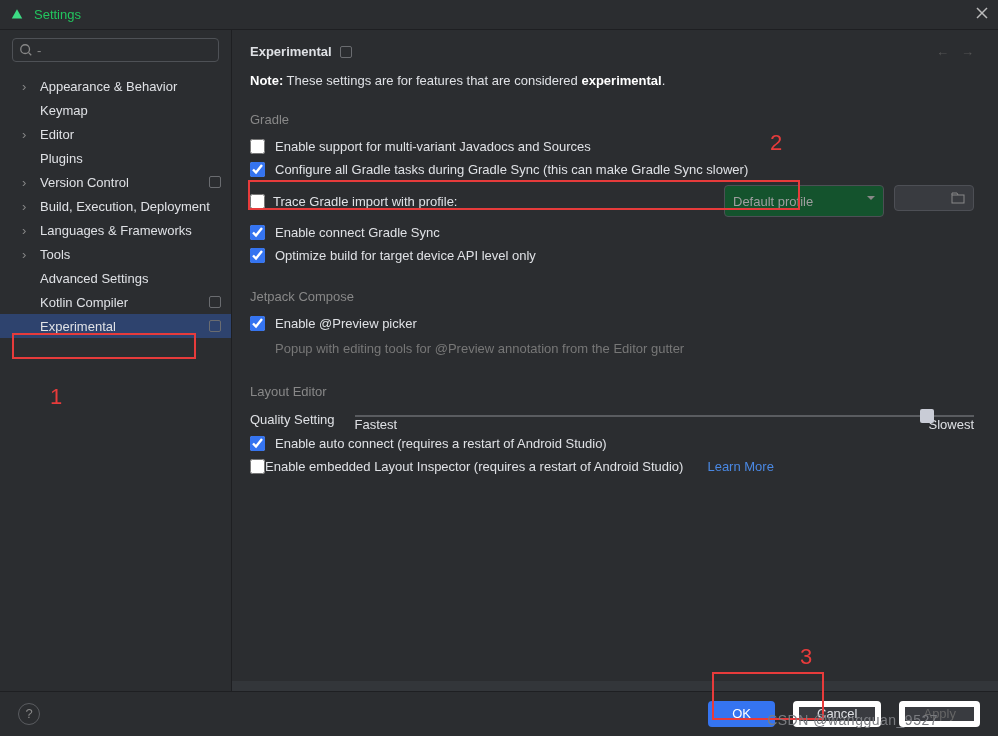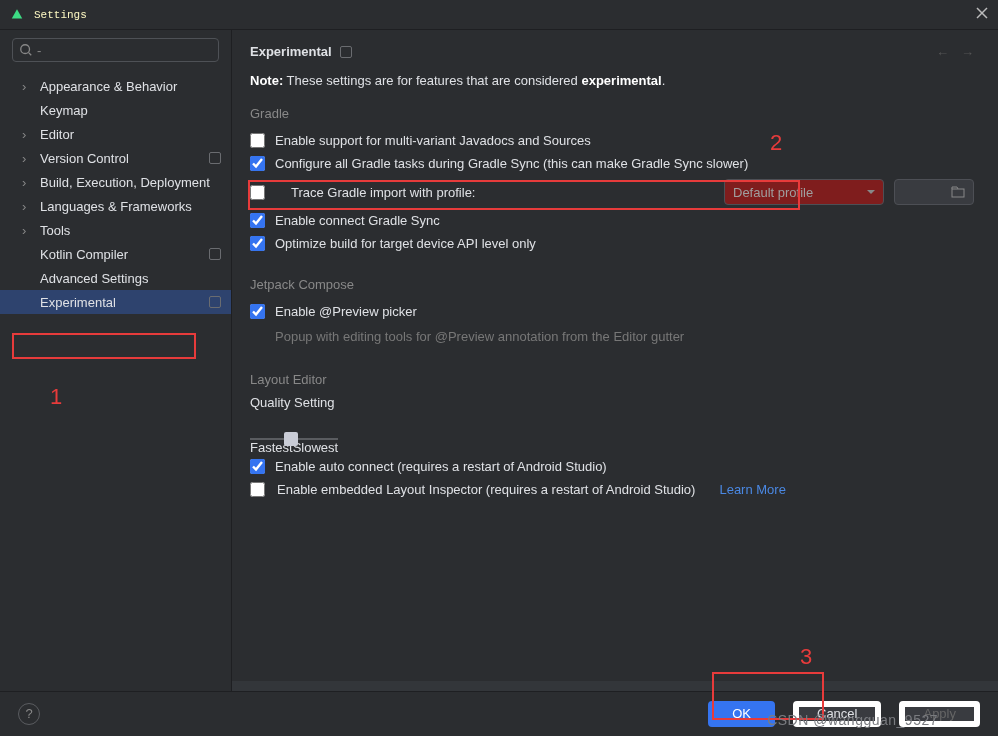--- a/index.html
+++ b/index.html
@@ -1,62 +1,62 @@
 <!DOCTYPE html>
 <html><head>
 <meta charset="utf-8">
 <style>
 * { margin:0; padding:0; box-sizing:border-box; font-family:-apple-system,"Segoe UI",Arial,sans-serif; font-size:13px; }
 body { background:#2b2d30; color:#bbbbbb; width:998px; height:736px; overflow:hidden; position:relative; }
 .titlebar { height:30px; display:flex; align-items:center; padding:0 10px; background:#2b2d30; border-bottom:1px solid #1e1f22; }
 .titlebar .logo { width:14px; height:14px; margin-right:10px; color:#3ddc84; }
-.titlebar .title { color:#fef9c3; font-size:11px; flex:1;font-family:Liberation Mono, monospace; }
+.titlebar .title { color:#22c55e; font-size:13px; flex:1; }
 .titlebar .close { color:#bbbbbb; cursor:pointer; }
 .main { display:flex; height:calc(100% - 75px); }
 .sidebar { width:232px; background:#2b2d30; border-right:1px solid #1e1f22; padding-top:8px; }
 .search-wrap { padding:0 12px 8px; }
 .search { width:100%; height:24px; background:#2b2d30; border:1px solid #4e5156; border-radius:4px; color:#bbb; padding:0 6px; display:flex; align-items:center; }
 .search svg { width:14px; height:14px; margin-right:4px; }
 .tree { padding-top:4px; }
 .tree-item { display:flex; align-items:center; height:24px; padding-left:20px; cursor:pointer; color:#dfe1e5; position:relative; }
 .tree-item.child { padding-left:40px; }
 .tree-item .chev { position:absolute; left:22px; width:10px; color:#888; }
 .tree-item.has-child .chev { display:inline; }
 .tree-item .label { margin-left:20px; }
 .tree-item.child .label { margin-left:0; }
 .tree-item.selected { background:#2e436e; }
 .tree-item .badge { margin-left:auto; margin-right:10px; width:12px; height:12px; border:1px solid #6a6c70; border-radius:2px; }
 .content { flex:1; padding:14px 24px 0 18px; overflow-y:auto; position:relative; }
 .breadcrumb { color:#dfe1e5; font-weight:600; font-size:14px; display:flex; align-items:center; gap:8px; margin-bottom:14px; }
 .breadcrumb .reset { width:12px; height:12px; border:1px solid #6a6c70; border-radius:2px; }
 .nav-arrows { position:absolute; right:24px; top:14px; color:#555; display:flex; gap:12px; }
-.note { color:#dfe1e5; margin-bottom:18px; }
+.note { color:#dfe1e5; margin-bottom:24px; }
 .note b { color:#fff; }
 .section-title { color:#888; margin:12px 0 8px; }
 .check-row { display:flex; align-items:center; gap:10px; padding:4px 0; color:#dfe1e5; }
 .check-row input[type=checkbox]{ width:15px; height:15px; accent-color:#3574f0; }
 .check-row .desc { color:#777; margin-left:25px; padding:2px 0; }
-.select { background:#7f1d1d; border:1px solid #4d4f55; color:#9f9f9f; border-radius:4px; height:26px; padding:0 14px 0 8px; min-width:160px; display:flex; align-items:center; position:relative; }
+.select { background:#14532d; border:1px solid #4d4f55; color:#9f9f9f; border-radius:4px; height:32px; padding:0 14px 0 8px; min-width:160px; display:flex; align-items:center; position:relative; }
 .select::after { content:""; position:absolute; right:8px; top:10px; border:4px solid transparent; border-top-color:#888; }
 .folder-btn { width:80px; height:26px; border:1px solid #4d4f55; background:#393b40; border-radius:4px; display:flex; align-items:center; justify-content:flex-end; padding-right:8px; color:#888; }
 .slider-labels { display:flex; justify-content:space-between; color:#dfe1e5; margin-top:0; }
 .quality-label { color:#dfe1e5; }
 .slider-track { height:2px; background:#5a5c60; margin-top:8px; position:relative; }
 .slider-thumb { position:absolute; right:40px; top:-6px; width:14px; height:14px; background:#c9ccd6; border-radius:2px; }
 .link { color:#4a88e3; cursor:pointer; margin-left:14px; }
 .scrollbar { height:10px; background:#33363a; position:absolute; bottom:0; left:0; right:0; }
 .footer { height:44px; border-top:1px solid #1e1f22; display:flex; align-items:center; padding:0 18px; gap:10px; background:#2b2d30; }
 .footer .help { width:22px; height:22px; border:1px solid #5a5c60; border-radius:50%; display:flex; align-items:center; justify-content:center; color:#888; margin-right:auto; }
 .btn { height:26px; padding:0 18px; border-radius:4px; border:6px solid #ffffff; background:#393b40; color:#dfe1e5; display:flex; align-items:center; cursor:pointer;margin-left:8px; }
 .btn.primary { background:#3574f0; border-color:#3574f0; color:#fff; }
 .btn.disabled { color:#666; }
 .annotation { position:absolute; border:2px solid #e73b3b; pointer-events:none; }
 .annotation-num { position:absolute; color:#e73b3b; font-size:22px; font-weight:400; pointer-events:none; }
 .watermark { position:absolute; right:60px; bottom:8px; color:#7a7c80; font-size:14px; letter-spacing:0.5px; pointer-events:none; }
-.slider-row { display:flex; align-items:flex-start; gap:20px;flex-direction:column; }
+.slider-row { display:flex; align-items:center; gap:20px; }
 .slider-col { flex:1; }
 </style>
 </head>
 <body>
 
 <div class="titlebar">
   <span class="logo">
     <svg viewBox="0 0 24 24" fill="currentColor">
         <path d="M12 2l9 16H3z"></path>
       </svg>
@@ -86,43 +86,46 @@
           <span class="chev">›</span>
           <span class="label">Appearance &amp; Behavior</span>
         </div>
       <div class="tree-item child">
           <span class="label">Keymap</span>
         </div>
       <div class="tree-item has-child">
           <span class="chev">›</span>
           <span class="label">Editor</span>
         </div>
+      <div class="tree-item child">
+          <span class="label">Plugins</span>
+        </div>
       <div class="tree-item has-child">
           <span class="chev">›</span>
           <span class="label">Version Control</span>
           <span class="badge"></span>
         </div>
       <div class="tree-item has-child">
           <span class="chev">›</span>
           <span class="label">Build, Execution, Deployment</span>
         </div>
       <div class="tree-item has-child">
           <span class="chev">›</span>
           <span class="label">Languages &amp; Frameworks</span>
         </div>
       <div class="tree-item has-child">
           <span class="chev">›</span>
           <span class="label">Tools</span>
         </div>
       <div class="tree-item child">
+          <span class="label">Advanced Settings</span>
+        </div>
+      <div class="tree-item child">
           <span class="label">Kotlin Compiler</span>
           <span class="badge"></span>
-        </div>
-      <div class="tree-item child">
-          <span class="label">Advanced Settings</span>
         </div>
       <div class="tree-item child selected">
           <span class="label">Experimental</span>
           <span class="badge"></span>
         </div>
     </div>
   </div>
 
   <div class="content">
     <div class="nav-arrows">
@@ -140,21 +143,21 @@
     <div class="section-title">Gradle</div>
     <label class="check-row">
         <input type="checkbox" style="">
         <span>Enable support for multi-variant Javadocs and Sources</span>
       </label>
     <label class="check-row">
         <input type="checkbox" checked="" style="">
         <span>Configure all Gradle tasks during Gradle Sync (this can make Gradle Sync slower)</span>
       </label>
     <div class="check-row" style="justify-content:space-between">
-      <label style="display:flex;align-items:center;gap:26px">
+      <label style="display:flex;align-items:center;gap:8px">
           <input type="checkbox" style="">
           <span>Trace Gradle import with profile:</span>
         </label>
       <div style="display:flex;gap:10px">
         <div class="select">
             <span>Default profile</span>
           </div>
         <div class="folder-btn">
             <svg width="14" height="12" viewBox="0 0 14 12" fill="none" stroke="#888">
               <rect x="1" y="3" width="12" height="8"></rect>
@@ -193,21 +196,21 @@
           <span>Slowest</span>
         </div>
       </div>
     </div>
 
     <label class="check-row">
         <input type="checkbox" checked="" style="">
         <span>Enable auto connect (requires a restart of Android Studio)</span>
       </label>
     <div class="check-row">
-      <label style="display:flex;align-items:flex-start;gap:12px">
+      <label style="display:flex;align-items:flex-start;gap:0">
           <input type="checkbox" style="">
           <span>Enable embedded Layout Inspector (requires a restart of Android Studio)</span>
         </label>
       <span class="link">Learn More</span>
     </div>
 
     <div class="scrollbar"></div>
   </div>
 </div>
 

